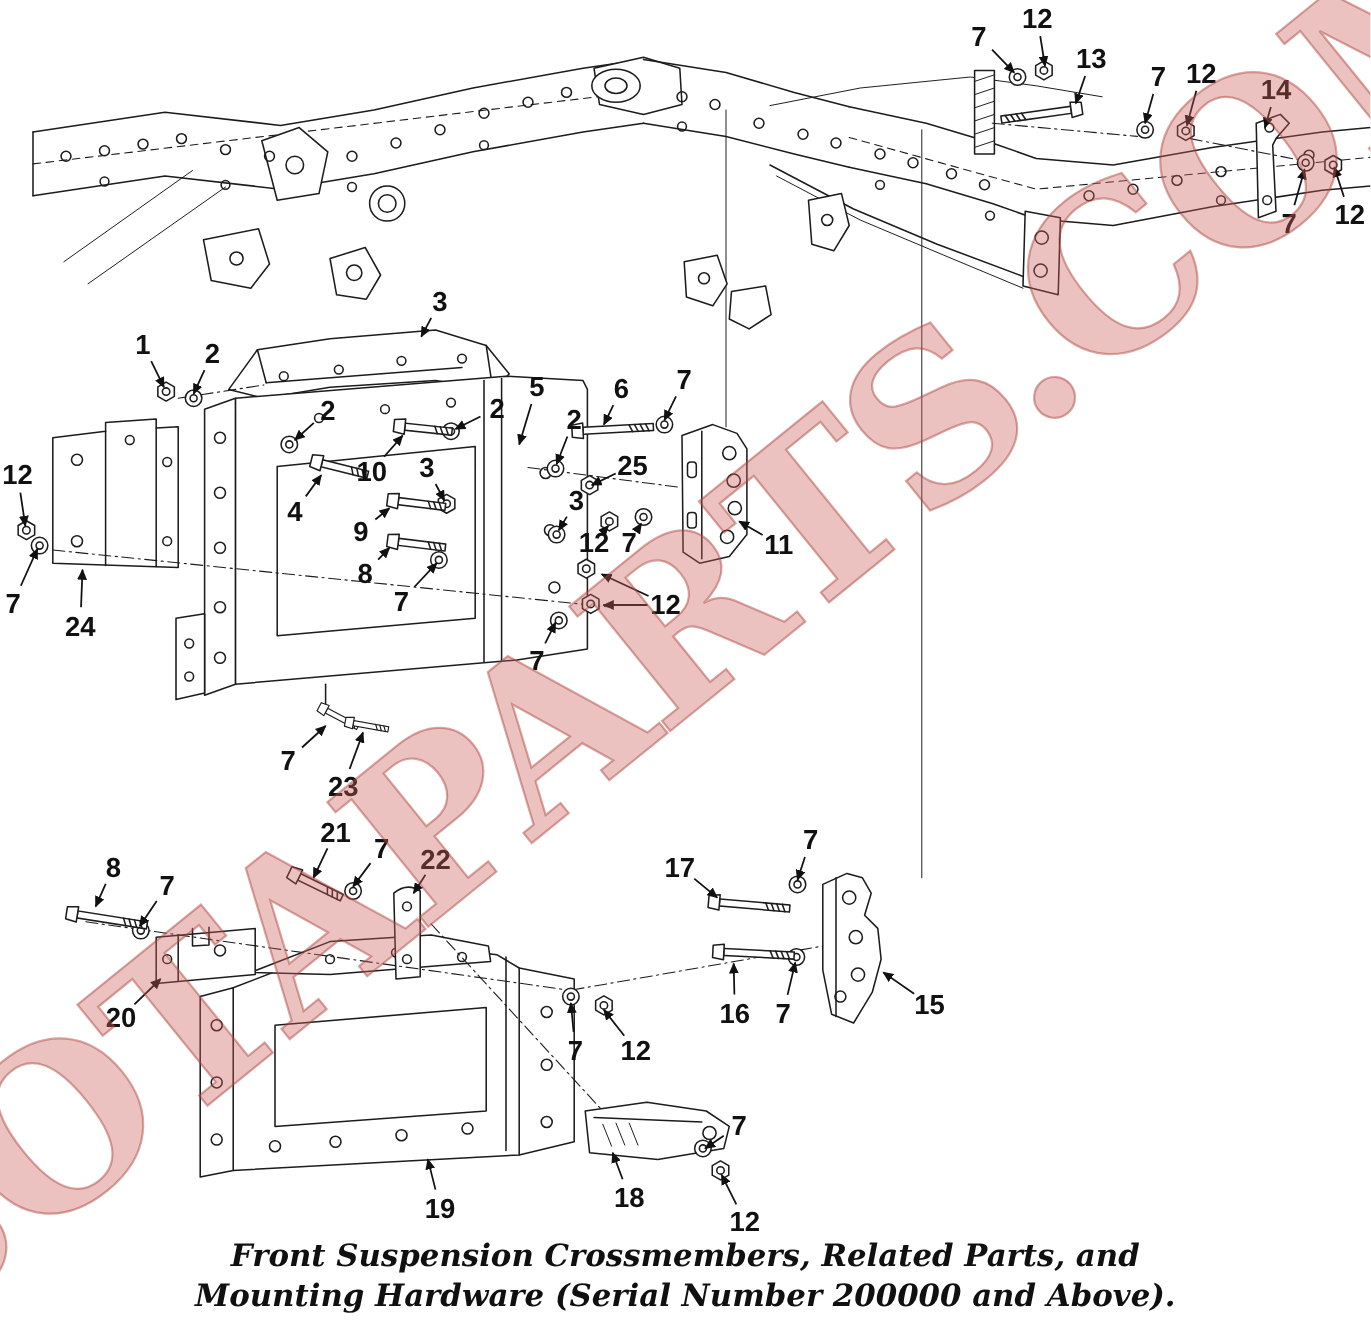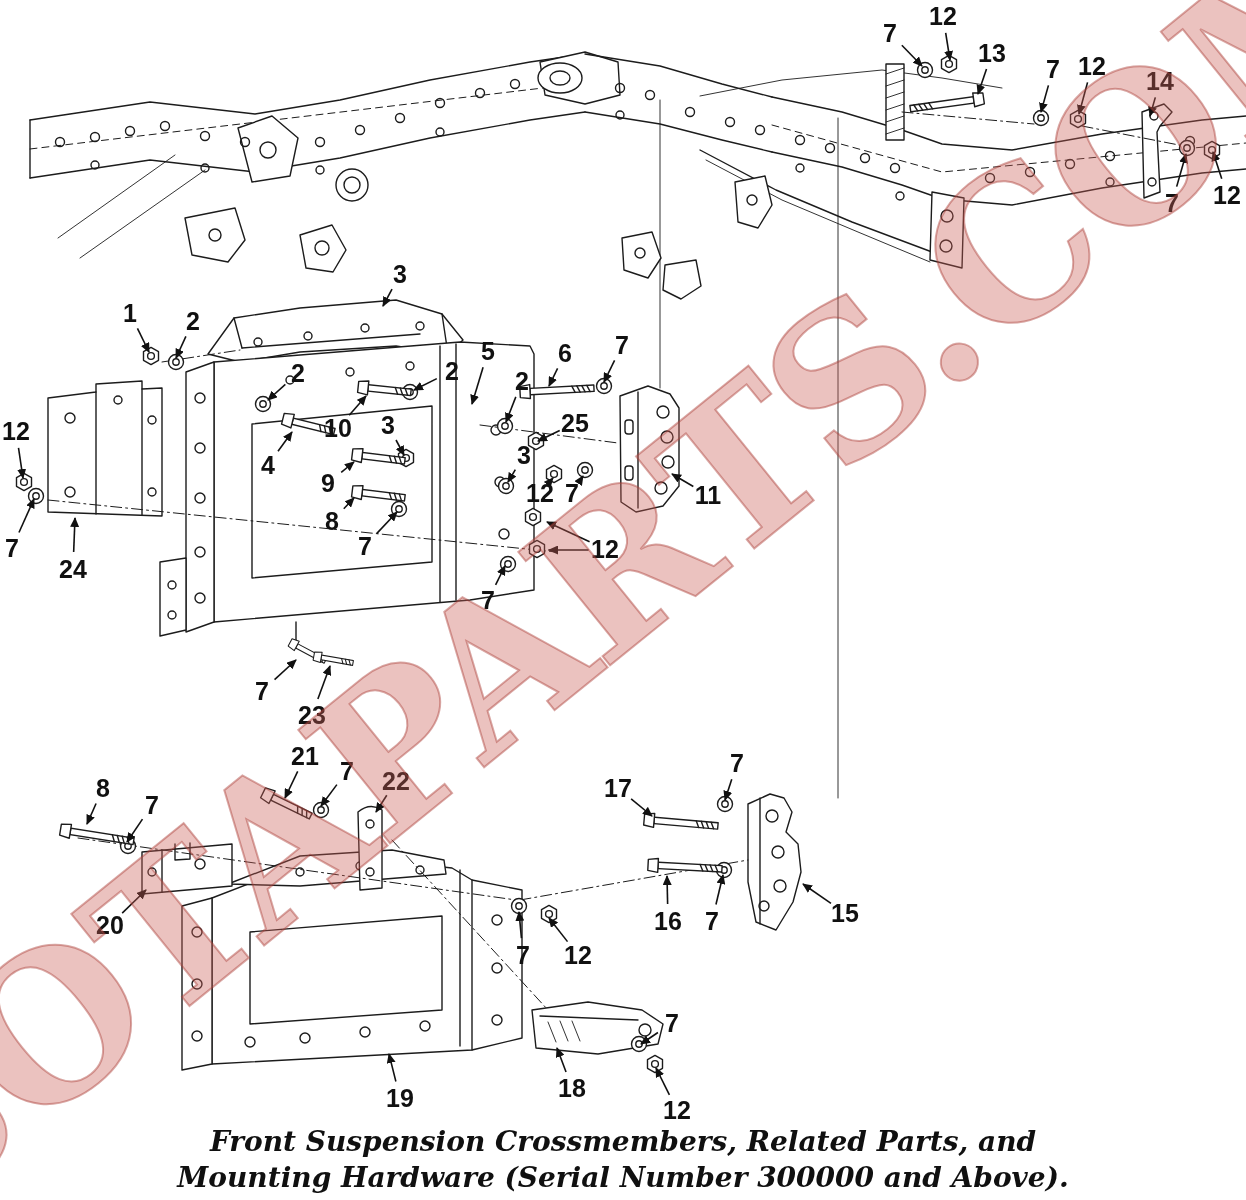--- a/index.html
+++ b/index.html
@@ -436,16 +436,16 @@
         <text x="672" y="1032" class="callout">7</text>
         <line x1="669.3973688765008" y1="1094.7947377530015" x2="656" y2="1068" class="leader" marker-end="url(#arrow)"></line>
         <text x="677" y="1119" class="callout">12</text>
       </g>
 </svg>
 
 <div class="watermark">SOTAPARTS.COM</div>
 
 <div class="caption">
   <div>Front Suspension Crossmembers, Related Parts, and</div>
-  <div>Mounting Hardware (Serial Number 300000 and Above).</div>
+  <div>Mounting Hardware (Serial Number 200000 and Above).</div>
 </div>
 
 </div>
 
 </body></html>

